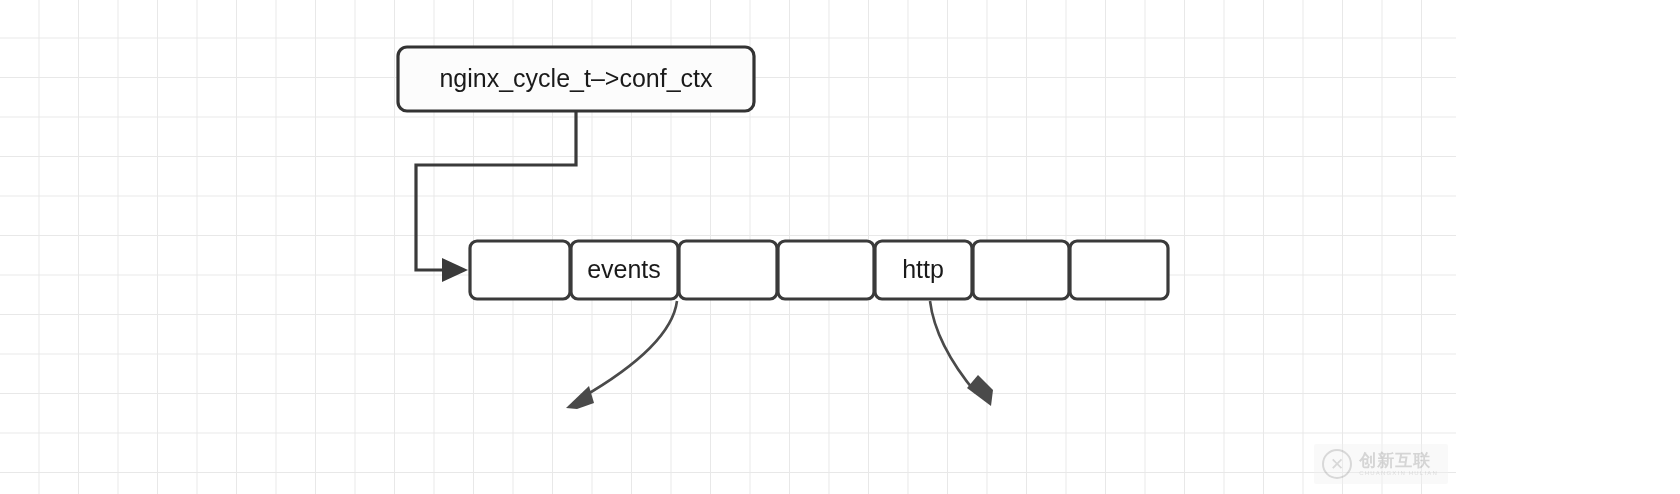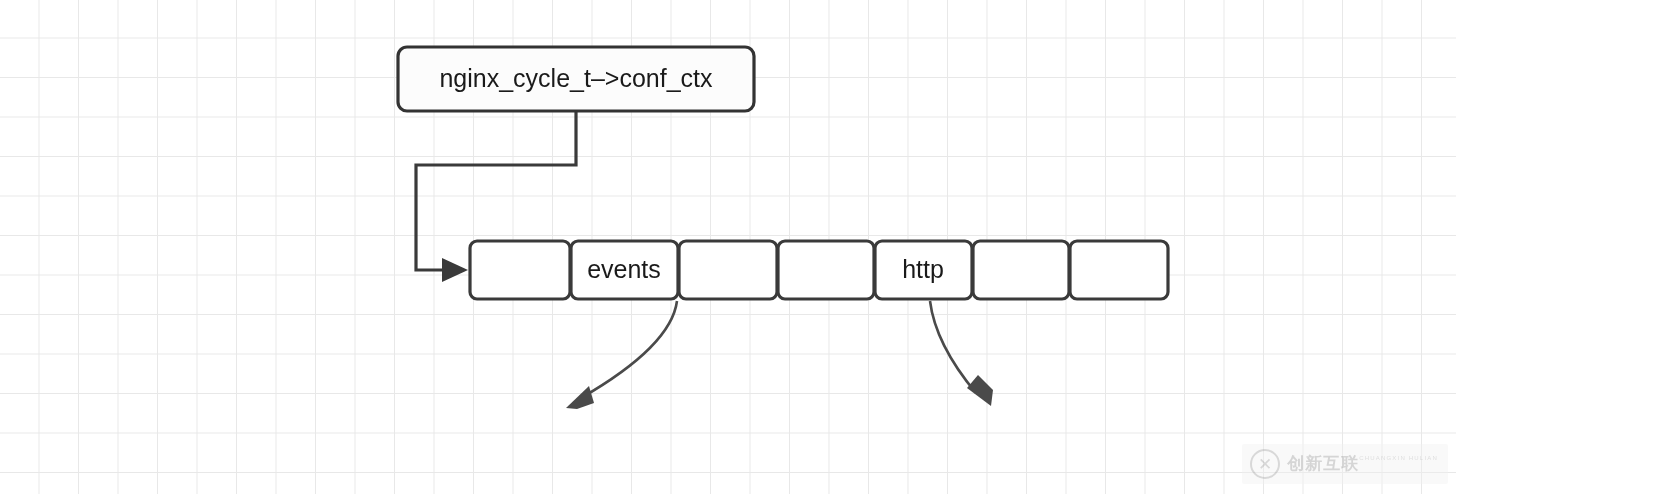--- a/index.html
+++ b/index.html
@@ -100,21 +100,21 @@
     left: 0; top: 0; right: 0; bottom: 0;
     display: flex;
     align-items: center;
     justify-content: center;
     font-size: 17px;
     color: #b9b9b9;
     font-family: "Liberation Sans", sans-serif;
   }
   #watermark .wm-textwrap {
     display: flex;
-    flex-direction: row;
+    flex-direction: column;
     line-height: 1.05;
   }
   #watermark .wm-cn {
     font-size: 17px;
     color: #b3b3b3;
     font-family: "Liberation Sans", sans-serif;
     letter-spacing: 1px;
     font-weight: bold;
   }
   #watermark .wm-en {

